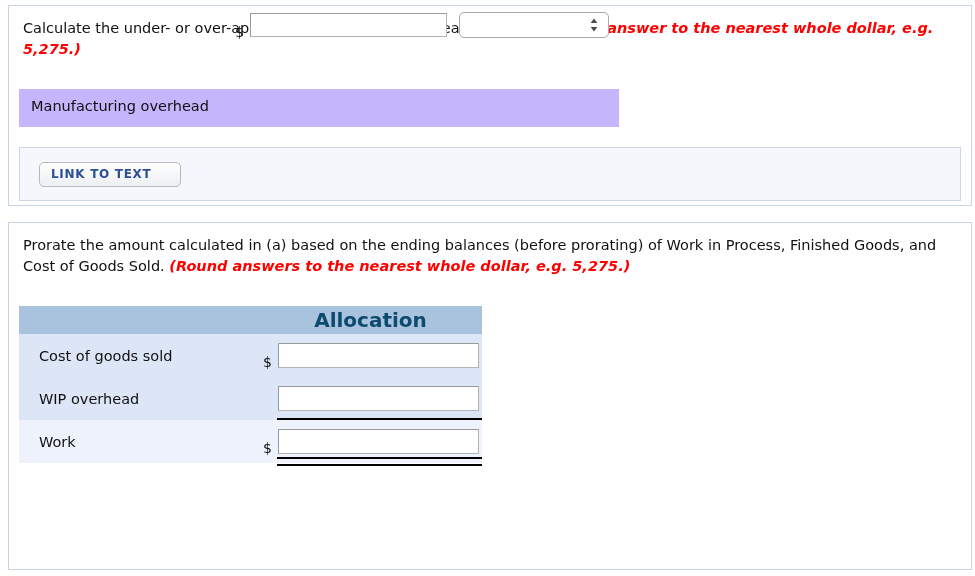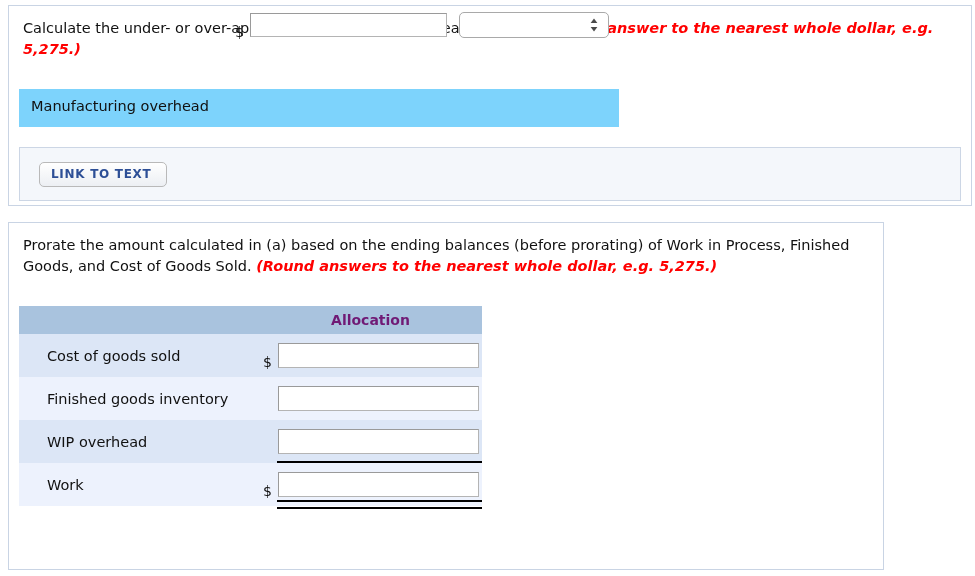--- a/index.html
+++ b/index.html
@@ -25,21 +25,21 @@
     background: #ffffff;
     box-sizing: border-box;
   }
   #panel-a {
     top: 5px;
     width: 964px;
     height: 201px;
   }
   #panel-b {
     top: 222px;
-    width: 876px;
+    width: 964px;
     height: 348px;
   }
 
   
   .question {
     padding: 12px 14px 0 14px;
     line-height: 1.42;
     font-size: 14.5px;
     color: #111111;
   }
@@ -49,21 +49,21 @@
     font-style: italic;
   }
 
   
   #mo-band {
     position: absolute;
     left: 10px;
     top: 83px;
     width: 600px;
     height: 38px;
-    background: #7dd3fc;
+    background: #c4b5fd;
   }
   #mo-label {
     position: absolute;
     left: 12px;
     top: 9px;
     font-size: 14.5px;
     white-space: nowrap;
     color: #111;
   }
   .dollar {
@@ -126,21 +126,21 @@
     width: 942px;
     height: 54px;
     box-sizing: border-box;
     border: 1px solid #ccd6e5;
     background: #f4f7fb;
   }
   #link-to-text {
     position: absolute;
     left: 19px;
     top: 14px;
-    padding: 4px 15px 5px 11px;
+    padding: 4px 29px 5px 11px;
     border: 1px solid #b9b9b9;
     border-radius: 5px;
     background: linear-gradient(#ffffff, #eceff3);
     color: #2d4f96;
     font-family: "DejaVu Sans", "Liberation Sans", sans-serif;
     font-size: 12px;
     font-weight: bold;
     letter-spacing: 0.7px;
     cursor: pointer;
   }
@@ -162,30 +162,30 @@
     font-size: 14.5px;
     color: #111;
   }
   .col-label { width: 240px; }
   .col-money { width: 223px; }
 
   #alloc-head th {
     background: #a9c3de;
     height: 28px;
     font-weight: bold;
-    font-size: 14px;
-    color: #701a75;
+    font-size: 20px;
+    color: #0c4a6e;
   }
   #alloc-head th.blank { background: #a9c3de; }
 
   .row-odd  td { background: #dce6f6; }
   .row-even td { background: #edf2fd; }
 
   #alloc-table td.lbl {
-    padding-left: 28px;
+    padding-left: 20px;
     height: 43px;
     vertical-align: middle;
     white-space: nowrap;
   }
   #alloc-table td.money {
     height: 43px;
     vertical-align: middle;
     position: relative;
   }
   .money-inner {
@@ -286,29 +286,20 @@
       <tr class="row-odd">
         <td class="lbl">Cost of goods sold</td>
         <td class="money">
           <div class="money-inner">
             <span class="cell-dollar">$</span>
             <input class="cell-input" type="text" value="" style="">
           </div>
         </td>
       </tr>
 
-      <tr class="row-even">
-        <td class="lbl">Finished goods inventory</td>
-        <td class="money">
-          <div class="money-inner">
-            <span class="cell-dollar"></span>
-            <input class="cell-input" type="text" value="" style="">
-          </div>
-        </td>
-      </tr>
 
       <tr class="row-odd rule-single">
         <td class="lbl">WIP overhead</td>
         <td class="money">
           <div class="money-inner">
             <span class="cell-dollar"></span>
             <input class="cell-input" type="text" value="" style="">
           </div>
         </td>
       </tr>

